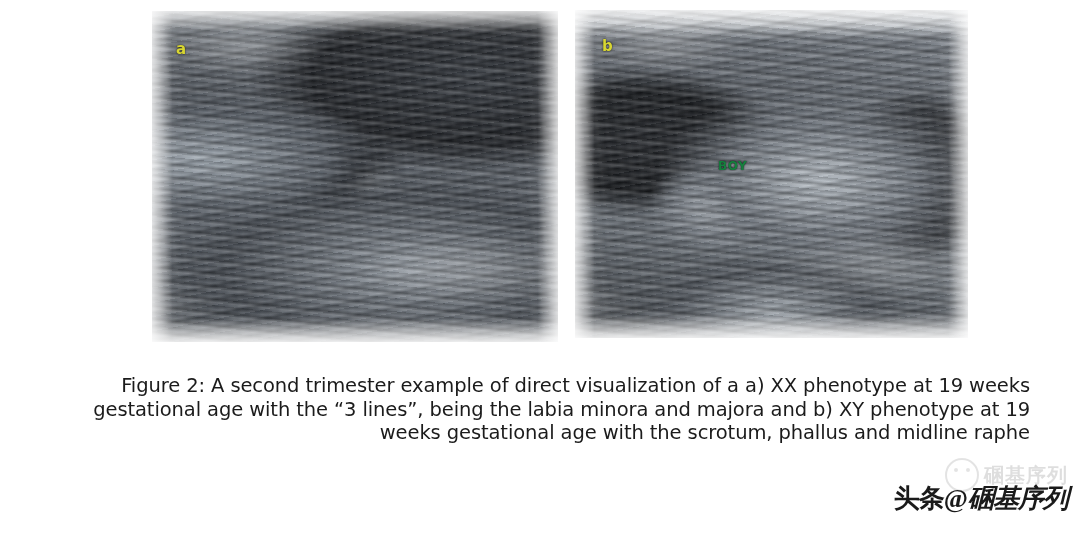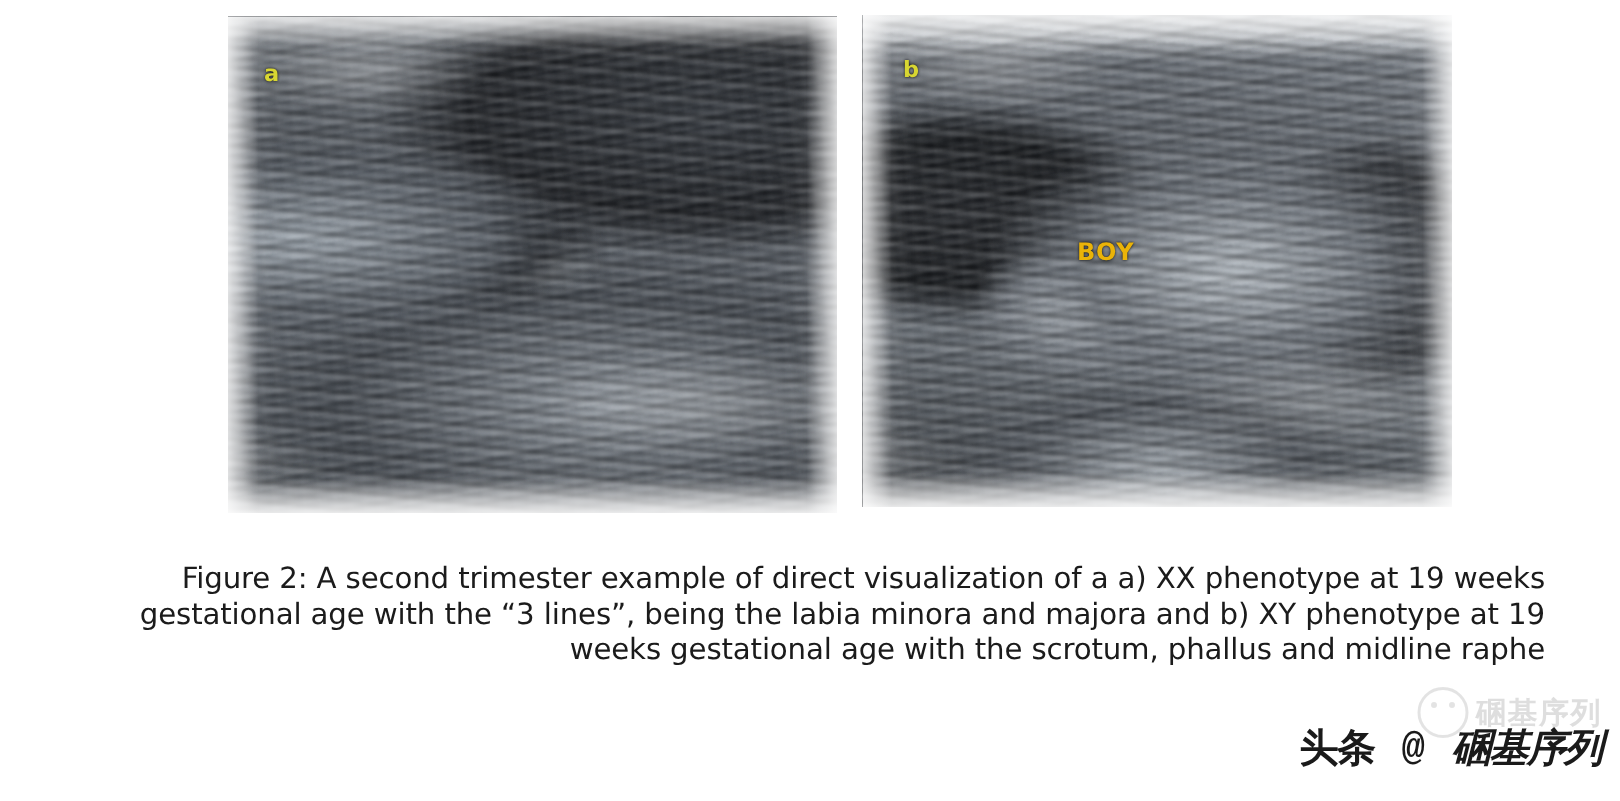--- a/index.html
+++ b/index.html
@@ -137,23 +137,23 @@
   }
   .label-a { left: 24px; top: 31px; }
   .label-b { left: 27px; top: 29px; }
 
   .boy-label {
     position: absolute;
     left: 143px;
     top: 150px;
     font-family: "DejaVu Sans", "Liberation Sans", sans-serif;
     font-weight: bold;
-    font-size: 16px;
+    font-size: 12px;
     letter-spacing: .5px;
-    color: #eab308;
+    color: #15803d;
     text-shadow: 0 0 2px rgba(0,0,0,.95);
     line-height: 1;
   }
 
   
   .caption {
     position: absolute;
     left: 50px;
     top: 374px;
     width: 980px;
@@ -207,22 +207,22 @@
     font-weight: bold;
     color: #5e5e5e;
     letter-spacing: 1px;
   }
   .wm-main {
     position: absolute;
     right: 6px;
     bottom: 14px;
     display: flex;
     align-items: center;
-    gap: 18px;
-    font-family: Liberation Mono, monospace;
+    gap: 0;
+    font-family: Liberation Serif, serif;
     font-weight: bold;
     font-size: 26px;
     color: #1a1a1a;
     white-space: nowrap;
   }
   .wm-brand   { letter-spacing: -1px; }
   .wm-at      { font-size: 26px; }
   .wm-handle  { letter-spacing: -1px; font-style: italic; }
 </style>
 </head>

